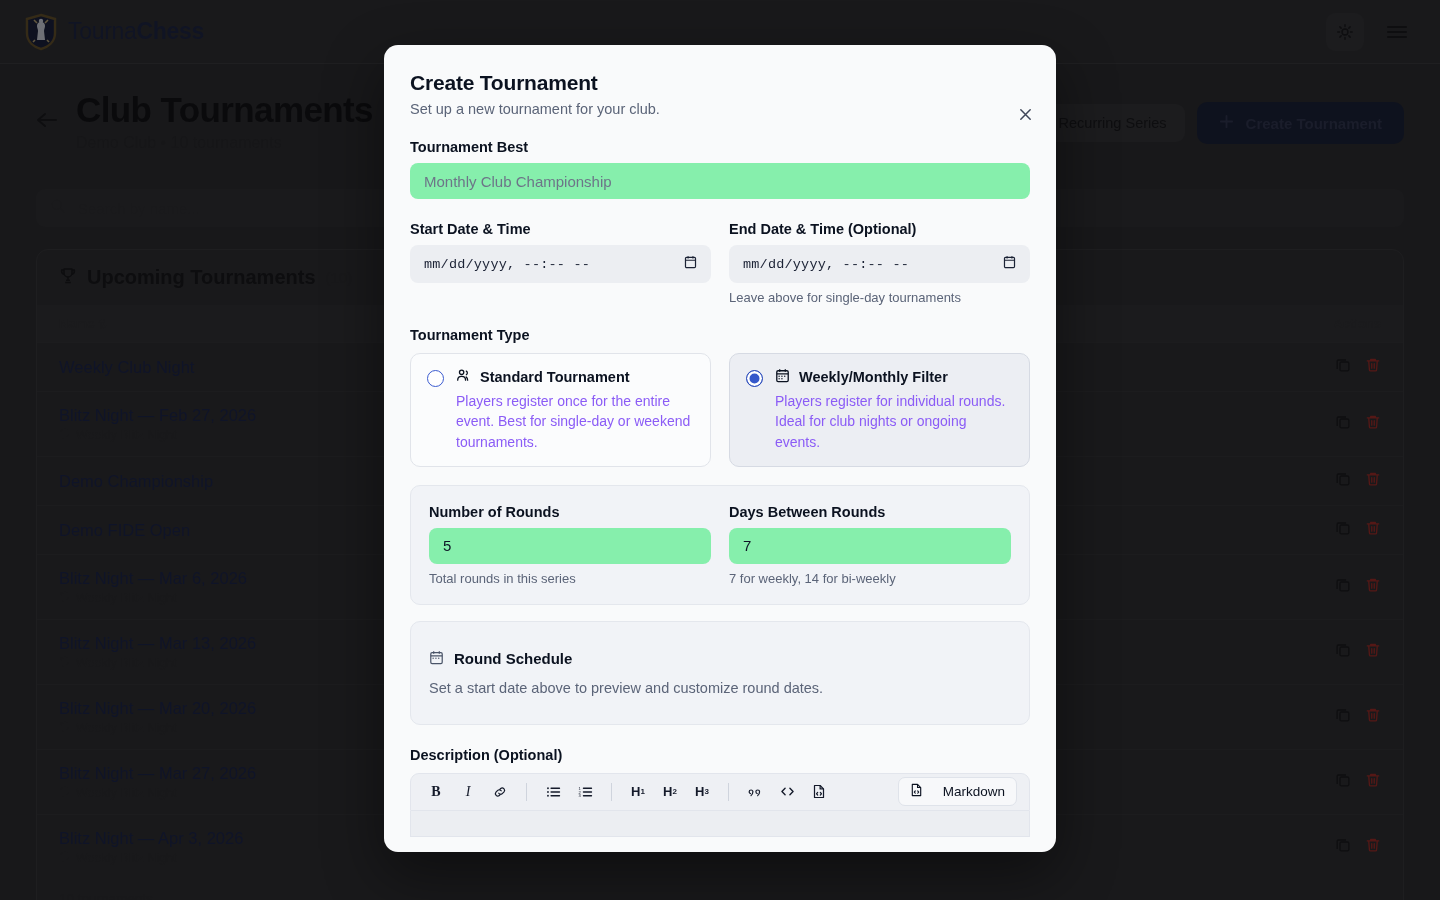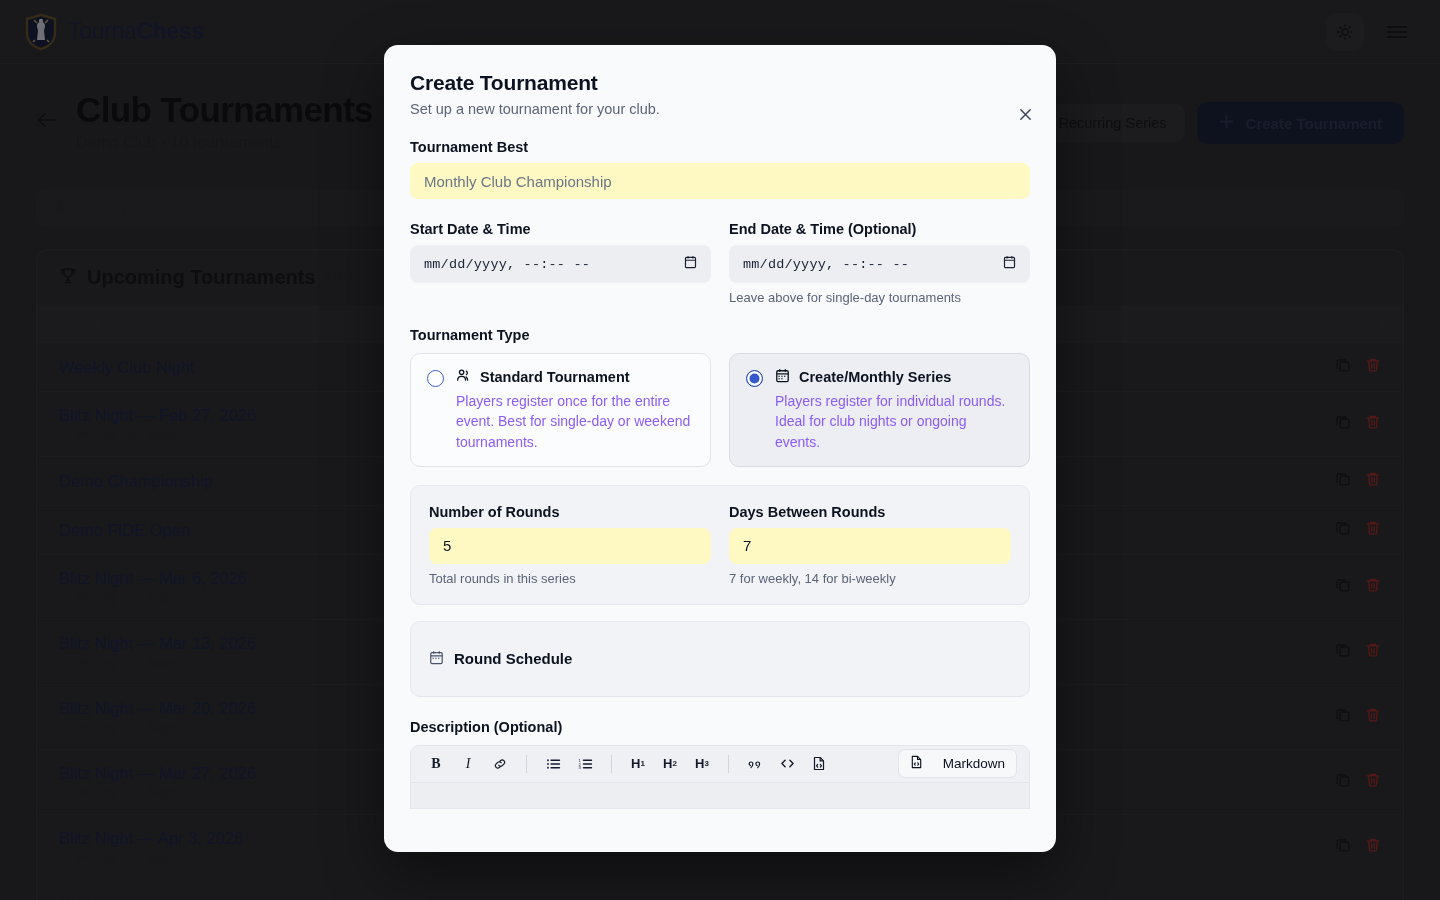--- a/index.html
+++ b/index.html
@@ -112,21 +112,21 @@
   .modal-sub { font-size: 14.5px; color: #5b6478; margin-top: 6px; }
   .close-x {
     position: absolute; right: 20px; top: 58px;
     width: 22px; height: 22px; color: #3f4659;
     display: flex; align-items: center; justify-content: center;
     font-size: 17px;
   }
 
   .field-label { font-size: 14.5px; font-weight: 700; color: #0b1220; }
   .inp {
-    height: 36px; background: #fef9c3; border-radius: 8px;
+    height: 36px; background: #86efac; border-radius: 8px;
     display: flex; align-items: center; padding: 0 14px;
     font-size: 15px; color: #6d7588; margin-top: 8px;
   }
   .inp.value { color: #0d1526; }
   .inp-date {
     height: 38px; background: #eceef2; border-radius: 8px;
     display: flex; align-items: center; justify-content: space-between;
     padding: 0 14px; margin-top: 8px;
   }
   .inp-date .dtext {
@@ -591,21 +591,21 @@
           <span class="radio on"></span>
           <div>
             <div class="type-title">
               <span>
                 <svg width="15" height="15" viewBox="0 0 16 16" fill="none" stroke="#0b1220" stroke-width="1.4">
                   <rect x="1.9" y="2.9" width="12.2" height="11.6" rx="1.4"></rect>
                   <path d="M1.9 6.2h12.2M5 1.4v2.6M11 1.4v2.6"></path>
                   <path d="M4.4 8.8h.01M7.4 8.8h.01M10.4 8.8h.01M4.4 11.4h.01M7.4 11.4h.01" stroke-width="1.5" stroke-linecap="round"></path>
                 </svg>
               </span>
-              <span>Create/Monthly Series</span>
+              <span>Weekly/Monthly Filter</span>
             </div>
             <div class="type-desc">Players register for individual rounds. Ideal for club nights or ongoing events.</div>
           </div>
         </div>
       </div>
     </div>
 
     <div class="panel">
       <div class="grid2">
         <div>
@@ -629,20 +629,21 @@
       <div class="panel-title">
         <span>
           <svg width="15" height="15" viewBox="0 0 16 16" fill="none" stroke="#3b4considered" stroke-width="1.3">
             <rect x="1.9" y="2.9" width="12.2" height="11.6" rx="1.4" stroke="#4a5468"></rect>
             <path d="M1.9 6.2h12.2M5 1.4v2.6M11 1.4v2.6" stroke="#4a5468"></path>
             <path d="M4.4 8.8h.01M7.4 8.8h.01M10.4 8.8h.01" stroke="#4a5468" stroke-width="1.5" stroke-linecap="round"></path>
           </svg>
         </span>
         <span>Round Schedule</span>
       </div>
+      <div class="panel-text">Set a start date above to preview and customize round dates.</div>
     </div>
 
     <div class="section">
       <div class="field-label">Description (Optional)</div>
       <div class="md-toolbar">
         <div class="md-btn" style="font-weight:700;font-family:'Liberation Serif',serif">B</div>
         <div class="md-btn" style="font-style:italic;font-family:'Liberation Serif',serif">I</div>
         <div class="md-btn">
           <svg width="14" height="14" viewBox="0 0 16 16" fill="none" stroke="#141a2a" stroke-width="1.4" stroke-linecap="round">
             <path d="M6.6 9.4a2.6 2.6 0 004 .4l2-2a2.7 2.7 0 00-3.8-3.8l-1 1"></path>

